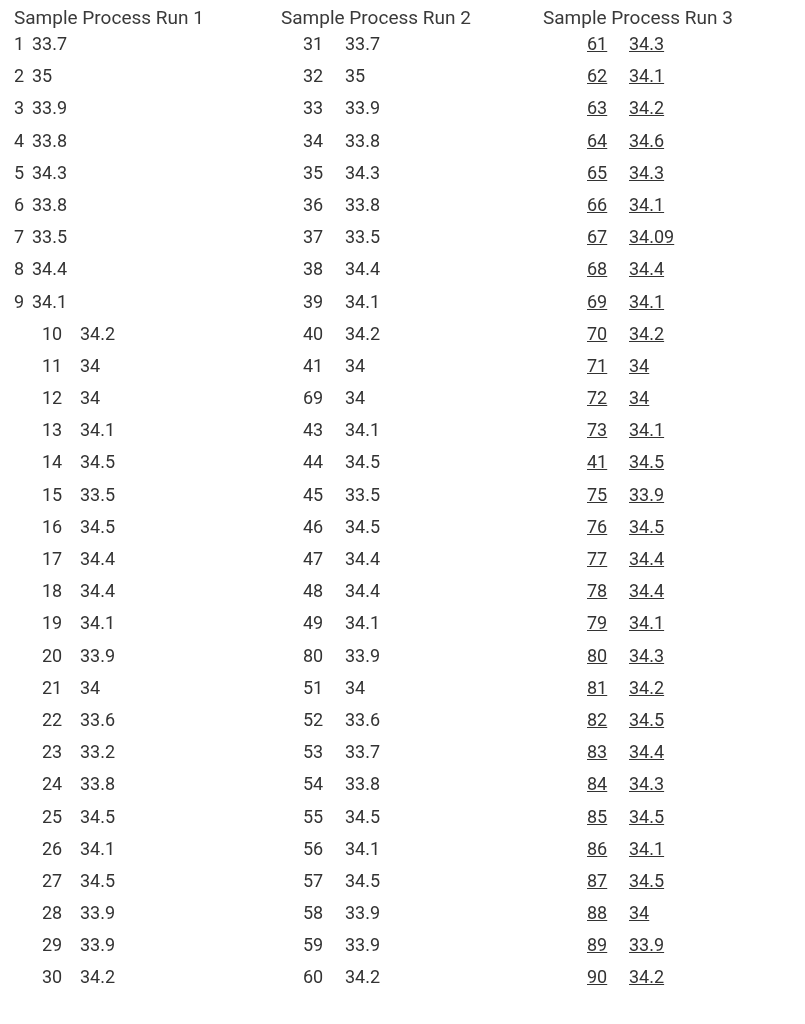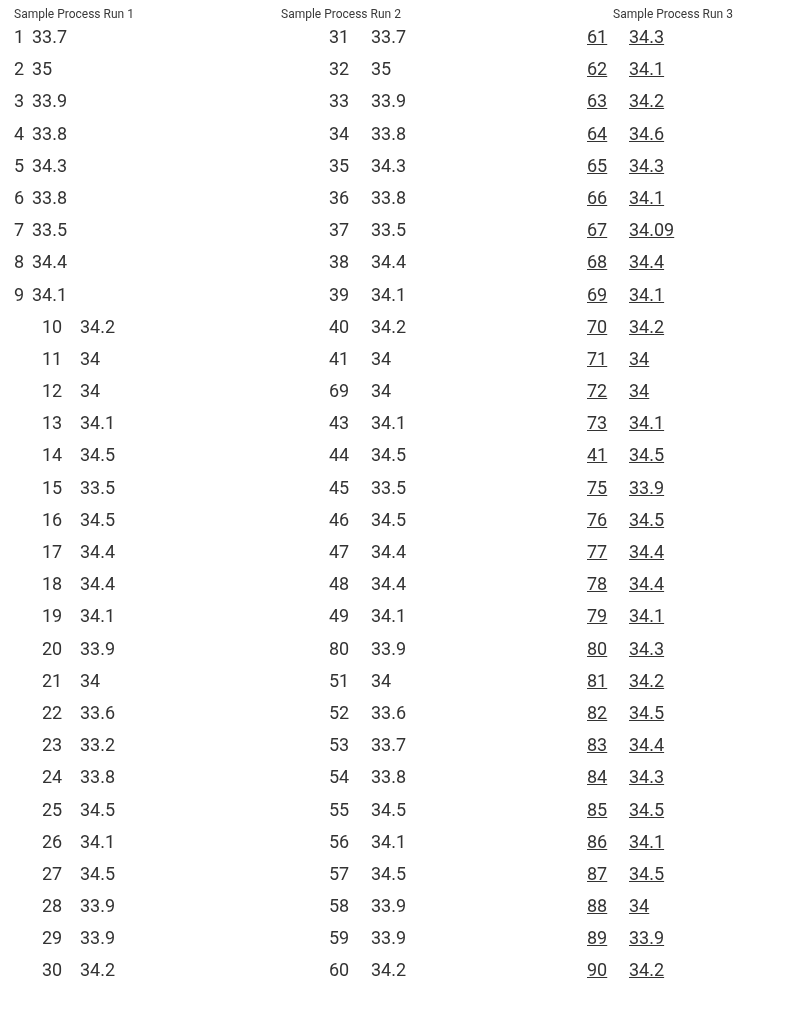--- a/index.html
+++ b/index.html
@@ -19,27 +19,27 @@
     padding: 6px 0 10px 0;
   }
   .col {
     display: flex;
     flex-direction: column;
   }
   .col-1 { width: 275px; }
   .col-2 { width: 268px; }
   .col-3 { width: 260px; }
   .header {
-    font-size: 12px;
+    font-size: 19px;
     color: #3a3a3a;
     padding: 2px 0 8px 14px;
     white-space: nowrap;
   }
   .col-2 .header { padding-left: 6px; }
-  .col-3 .header { padding-left: 0; text-align: center; }
+  .col-3 .header { padding-left: 0; }
   .rows {
     display: flex;
     flex-direction: column;
   }
   .row {
     display: flex;
     flex-direction: row;
     align-items: baseline;
     height: 32.2px;
     padding-left: 14px;
@@ -51,21 +51,21 @@
     text-align: left;
   }
   .value {
     color: #333;
     text-align: left;
   }
   
   .col-1 .sample.d1 { width: 18px; }
   .col-1 .sample.d2 { width: 38px; margin-left: 28px; }
   
-  .col-2 .sample { width: 42px; margin-left: 26px; }
+  .col-2 .sample { width: 42px; }
   .col-3 .sample { width: 42px; }
 </style>
 </head>
 <body>
 
 <div class="page">
 
   <div class="col col-1">
     <div class="header">Sample Process Run 1</div>
     <div class="rows" id="rows-0">

